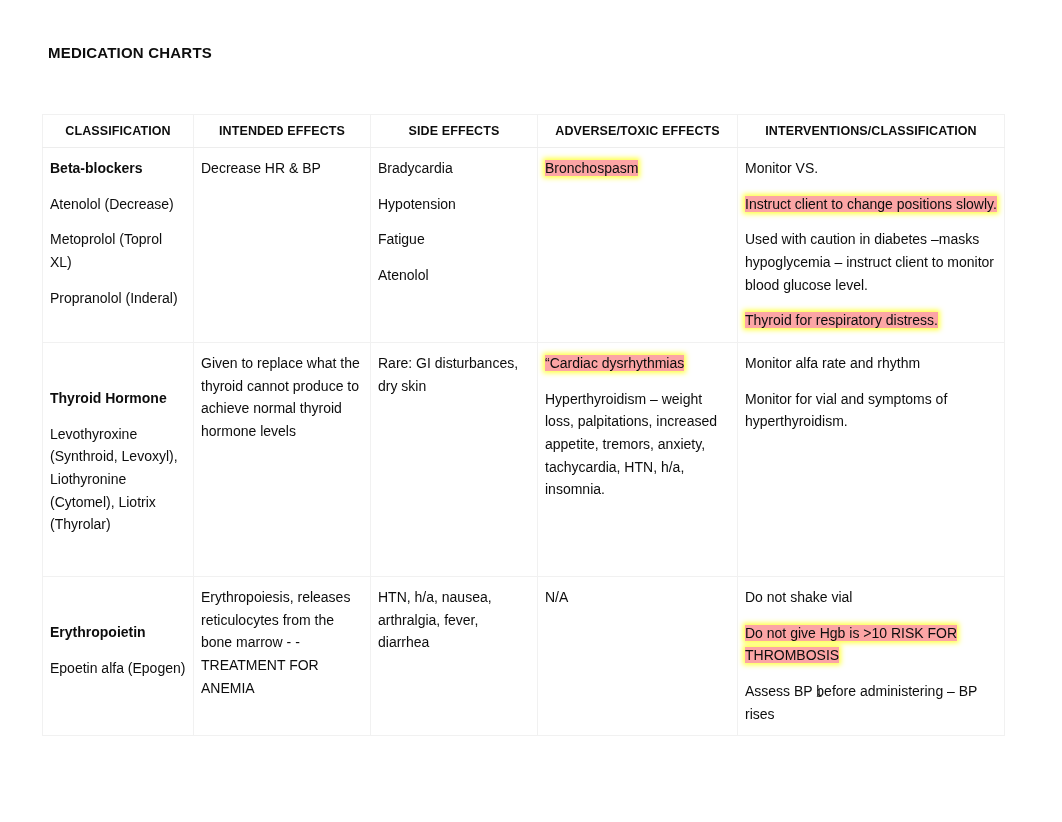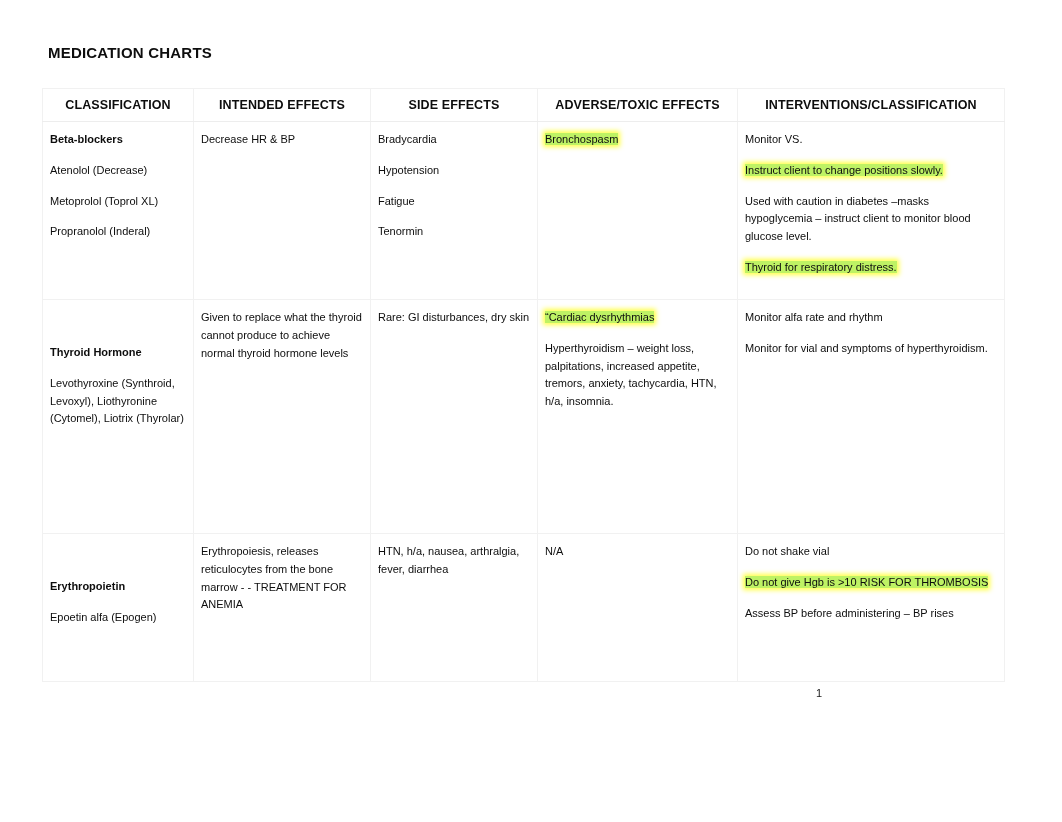--- a/index.html
+++ b/index.html
@@ -33,21 +33,21 @@
     font-size: 15px;
     font-weight: bold;
     letter-spacing: 0.2px;
     color: #0d0d0d;
     white-space: nowrap;
   }
 
   .med-table {
     position: absolute;
     left: 42px;
-    top: 88px;
+    top: 114px;
     width: 962px;
     border-collapse: collapse;
     table-layout: fixed;
     padding-left: 24px;
   }
 
   .med-table td,
   .med-table th {
     vertical-align: top;
     padding: 0;
@@ -79,36 +79,36 @@
 
   .cell-inner {
     padding: 9px 7px 10px 7px;
   }
 
   .row-1 td { height: 177px; }
   .row-2 td { height: 233px; }
   .row-3 td { height: 147px; }
 
   .blk {
-    font-size: 11px;
+    font-size: 14px;
     line-height: 1.62;
     margin: 0 0 13px 0;
     color: #0d0d0d;
   }
   .blk:last-child { margin-bottom: 0; }
 
   .bold { font-weight: bold; }
 
   .spacer-top {
     display: block;
     height: 35px;
   }
 
   .hl {
-    background-color: #bef264;
+    background-color: #fca5a5;
     box-shadow: 0 0 5px 2px rgba(255,255,0,0.75);
     box-decoration-break: clone;
     -webkit-box-decoration-break: clone;
   }
 
   .page-number {
     position: absolute;
     right: 42px;
     top: 687px;
     font-size: 11px;
@@ -164,21 +164,21 @@
         <td>
           <div class="cell-inner">
             <div class="blk">Decrease HR &amp; BP</div>
           </div>
         </td>
         <td>
           <div class="cell-inner">
             <div class="blk">Bradycardia</div>
             <div class="blk">Hypotension</div>
             <div class="blk">Fatigue</div>
-            <div class="blk">Tenormin</div>
+            <div class="blk">Atenolol</div>
           </div>
         </td>
         <td>
           <div class="cell-inner">
             <div class="blk"><span class="hl">Bronchospasm</span></div>
           </div>
         </td>
         <td>
           <div class="cell-inner">
             <div class="blk">Monitor VS.</div>

